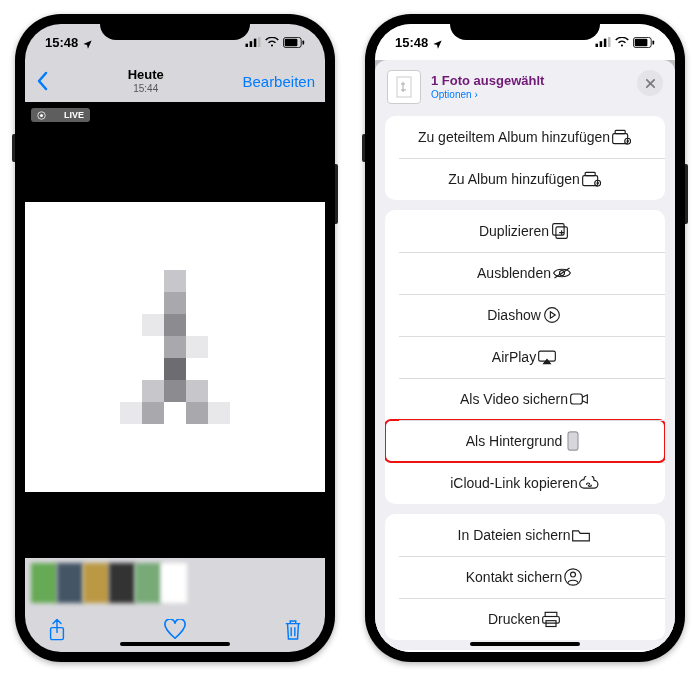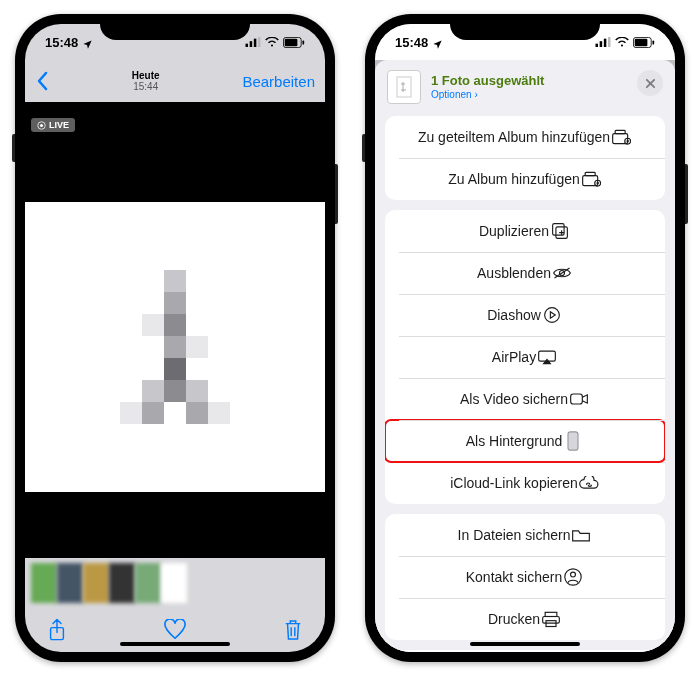--- a/index.html
+++ b/index.html
@@ -22,42 +22,42 @@
   .statusbar{height:36px;display:flex;align-items:center;justify-content:space-between;padding:0 20px;font-size:13px;font-weight:600;position:relative;z-index:40}
   .statusbar.light{background:var(--ios-gray-bg);color:#000}
   .statusbar.white{background:#fff;color:#000}
   .sb-left{display:flex;align-items:flex-end;gap:4px}
   .sb-right{display:flex;align-items:center;gap:4px}
   .sb-right svg{display:block}
 
   
   .nav1{height:42px;background:var(--ios-gray-bg);display:flex;align-items:center;justify-content:space-between;padding:0 10px}
   .nav1 .center{text-align:center;line-height:1.1}
-  .nav1 .title{font-size:10px;font-weight:600;color:#000}
+  .nav1 .title{font-size:13px;font-weight:600;color:#000}
   .nav1 .sub{font-size:10px;color:#555}
   .nav1 .edit{color:var(--ios-blue);font-size:15px}
 
   .photo-area{background:#000;position:relative;flex:1;display:flex;flex-direction:column}
-  .live-badge{position:absolute;top:16px;left:6px;background:rgba(110,110,110,.85);color:#fff;font-size:9px;font-weight:600;padding:2px 6px;border-radius:3px;display:flex;align-items:center;gap:3px}
+  .live-badge{position:absolute;top:6px;left:6px;background:rgba(110,110,110,.85);color:#fff;font-size:9px;font-weight:600;padding:2px 6px;border-radius:3px;display:flex;align-items:center;gap:18px}
   .photo-canvas{background:#fff;margin:100px 0 0 0;height:290px;display:flex;align-items:center;justify-content:center}
   .pixart{display:grid;grid-template-columns:repeat(5,22px);grid-auto-rows:22px}
   .pixart span{width:22px;height:22px}
   .p-a{background:#a9a9ad}.p-b{background:#c7c7cb}.p-c{background:#8c8c90}.p-d{background:#6d6d71}.p-e{background:#e8e8ea}
 
   .thumbs{height:50px;background:var(--ios-gray-bg);display:flex;align-items:center;padding:0 6px;gap:0}
   .thumbs .t{width:26px;height:40px;background:#555;filter:blur(2px)}
   .toolbar{height:44px;background:var(--ios-gray-bg);display:flex;align-items:center;justify-content:space-between;padding:0 22px}
   .toolbar svg{stroke:var(--ios-blue);fill:none}
 
   
   .screen2-bg{position:absolute;inset:0;background:#bdbdc2}
   .sheet{position:absolute;left:0;right:0;top:36px;bottom:0;background:var(--ios-light);border-radius:12px 12px 0 0;overflow:hidden;display:flex;flex-direction:column}
   .sheet-head{display:flex;align-items:center;gap:10px;padding:10px 12px 12px 12px;position:relative}
   .sheet-thumb{width:34px;height:34px;background:#fff;border:1px solid #ccc;border-radius:4px;display:flex;align-items:center;justify-content:center;font-size:9px;color:#999}
-  .sheet-title{font-size:13px;font-weight:600;color:#4d7c0f;line-height:1.1}
+  .sheet-title{font-size:13px;font-weight:600;color:#701a75;line-height:1.1}
   .sheet-opts{font-size:10px;color:var(--ios-blue)}
   .sheet-close{position:absolute;right:12px;top:10px;width:26px;height:26px;border-radius:13px;background:#e3e3e8;display:flex;align-items:center;justify-content:center}
   .list{flex:1;overflow:hidden;background:var(--ios-light)}
   .group{background:#fff;border-radius:10px;margin:0 10px 10px 10px;overflow:hidden}
   .row{height:42px;display:flex;align-items:center;justify-content:center;padding:0 14px;font-size:14px;color:var(--ios-text);position:relative}
   .row + .row::before{content:"";position:absolute;left:14px;right:0;top:0;height:1px;background:var(--sep)}
   .row .ico{width:22px;display:flex;justify-content:center}
   .row.highlight{outline:2px solid #e11;outline-offset:-1px;border-radius:6px;z-index:2}
   .row svg{stroke:#1c1c1e;fill:none;stroke-width:1.4}
 

